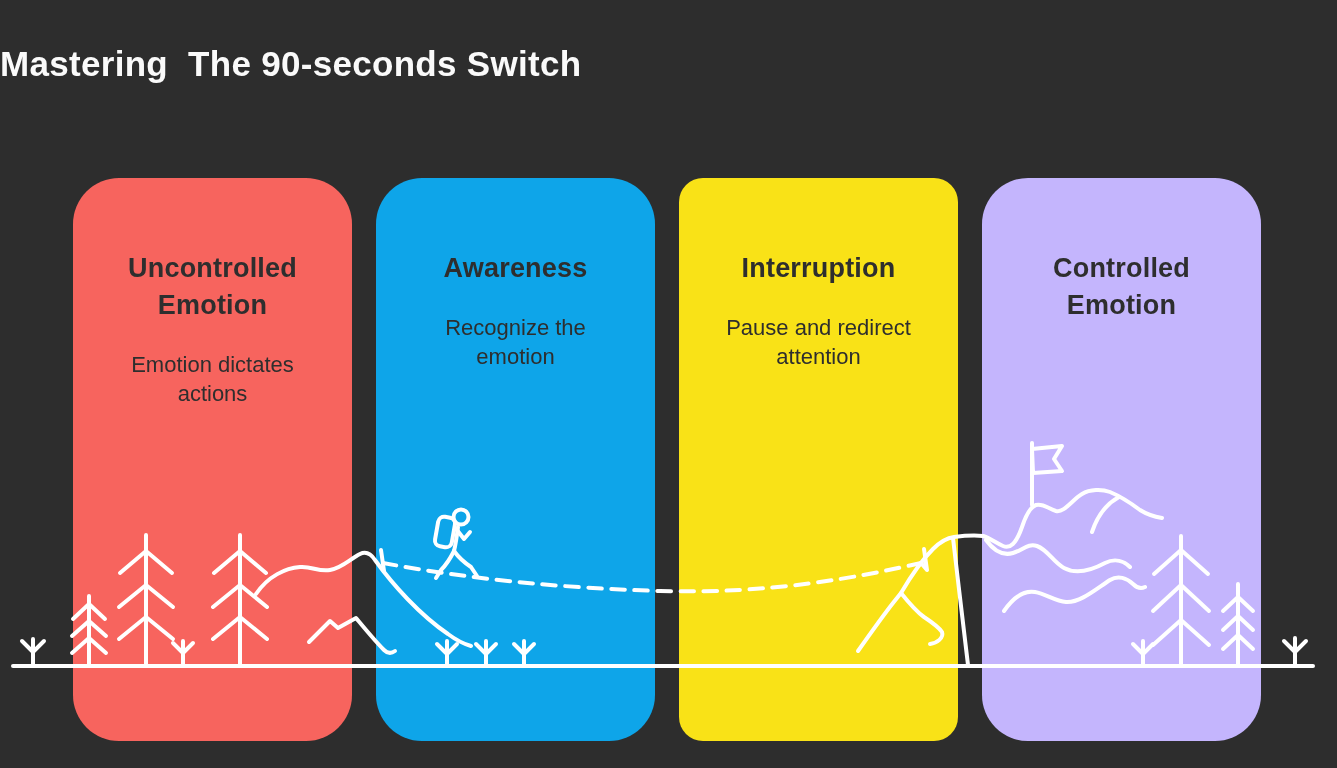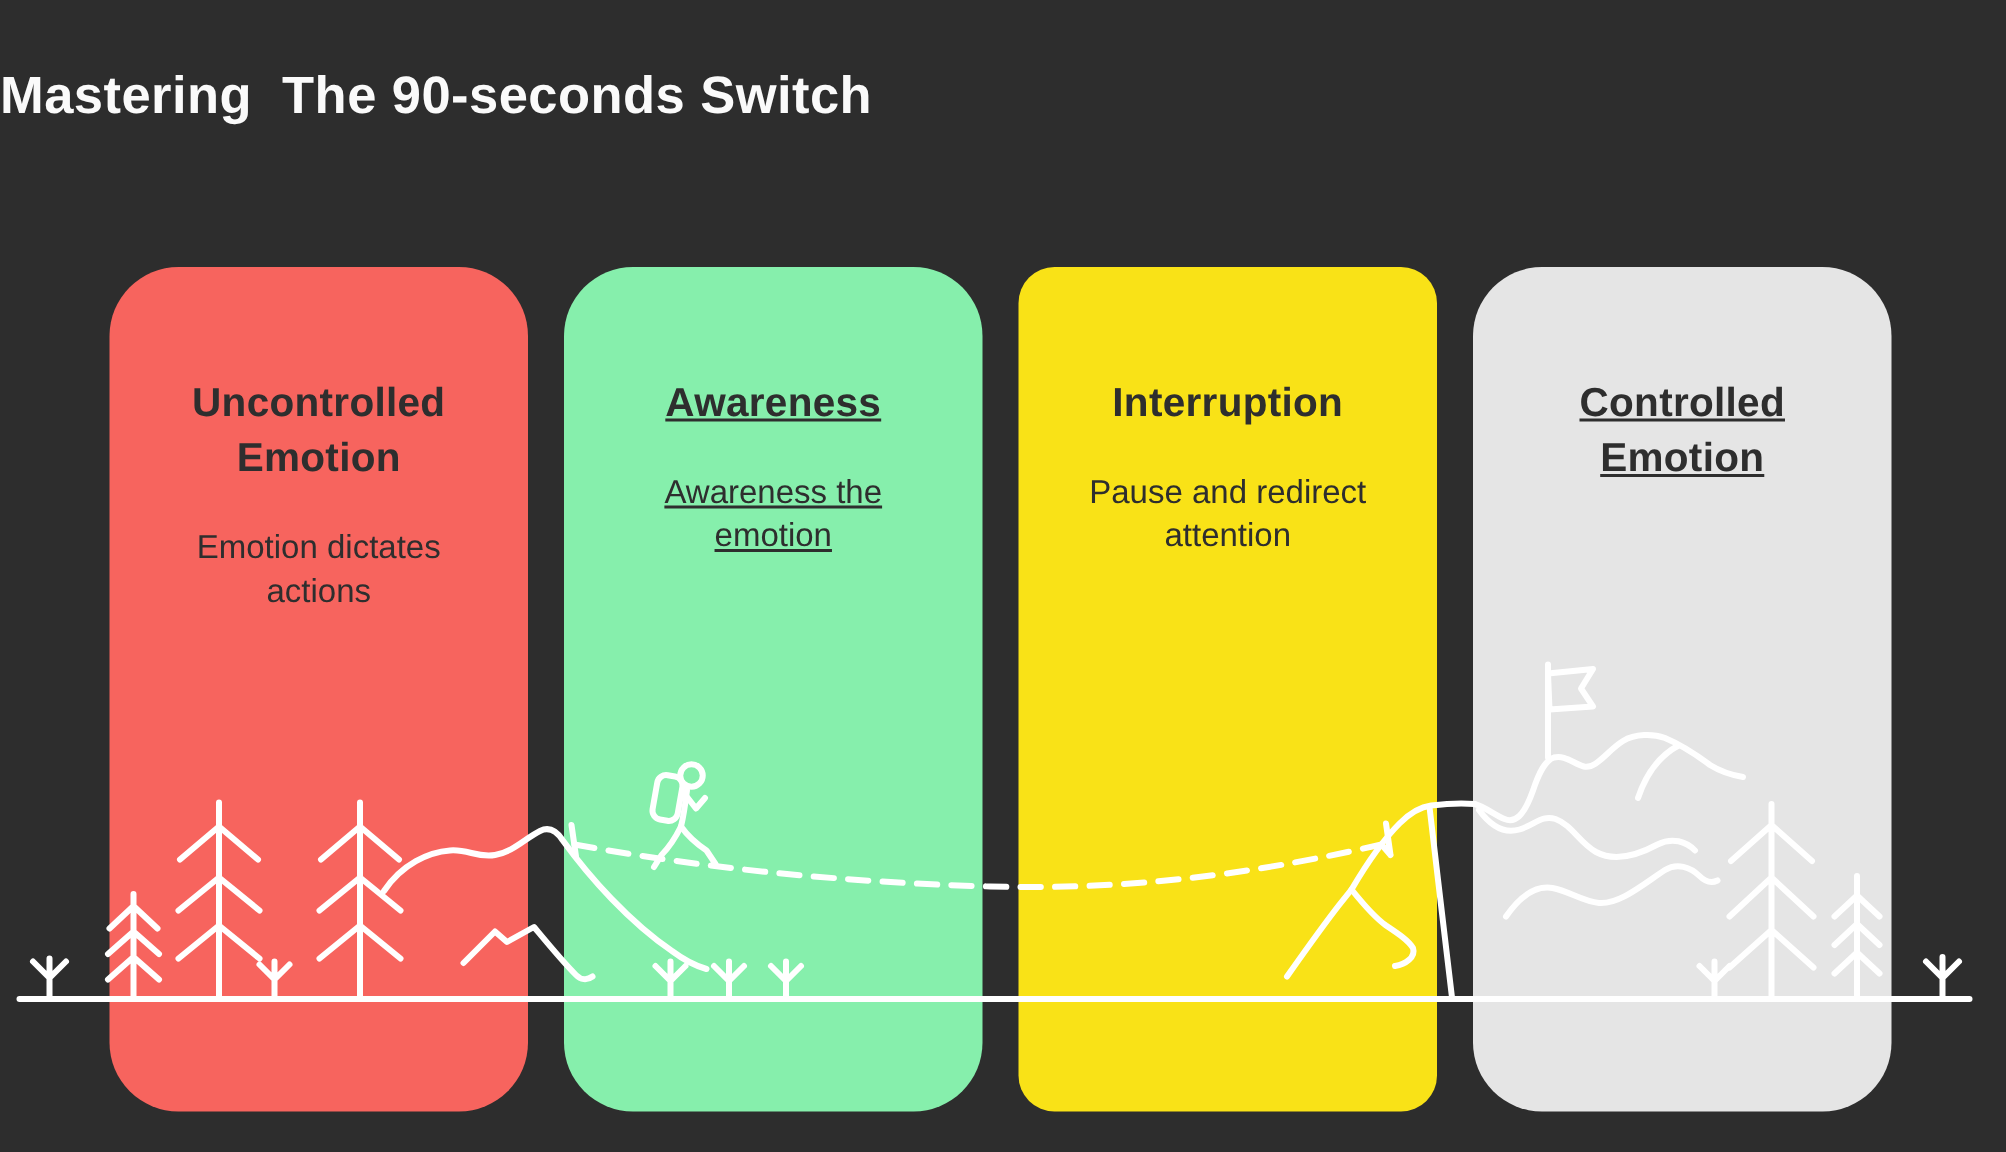--- a/index.html
+++ b/index.html
@@ -58,29 +58,29 @@
 
 <div class="stage">
 
   <div class="main-title">Mastering  The 90-seconds Switch</div>
 
   <div class="cards">
     <div class="card" style="background: rgb(247, 100, 94); color: rgb(46, 46, 46);">
       <h2>Uncontrolled Emotion</h2>
       <p>Emotion dictates actions</p>
     </div>
-    <div class="card" style="background: #86efac; color: rgb(46, 46, 46); text-decoration: underline;">
+    <div class="card" style="background: #0ea5e9; color: rgb(46, 46, 46);">
       <h2>Awareness</h2>
-      <p>Awareness the emotion</p>
+      <p>Recognize the emotion</p>
     </div>
     <div class="card" style="background: rgb(249, 226, 23); color: rgb(46, 46, 46); border-radius: 24px;">
       <h2>Interruption</h2>
       <p>Pause and redirect attention</p>
     </div>
-    <div class="card" style="background: #e5e5e5; color: rgb(46, 46, 46); text-decoration: underline;">
+    <div class="card" style="background: #c4b5fd; color: rgb(46, 46, 46);">
       <h2>Controlled Emotion</h2>
     </div>
   </div>
 
   <svg class="scene" viewBox="0 0 1337 768" width="1337" height="768">
 
     <g>
       <path d="M 383 563 C 470 579, 560 588, 660 591 C 770 594, 855 578, 921 563" stroke-width="4.6" stroke-dasharray="13.5 9.5"></path>
       <path d="M 381 550 C 382 557, 383 564, 384 571"></path>
       <path d="M 924 549 C 925 556, 926 563, 927 570 M 927 570 L 921 563"></path>

